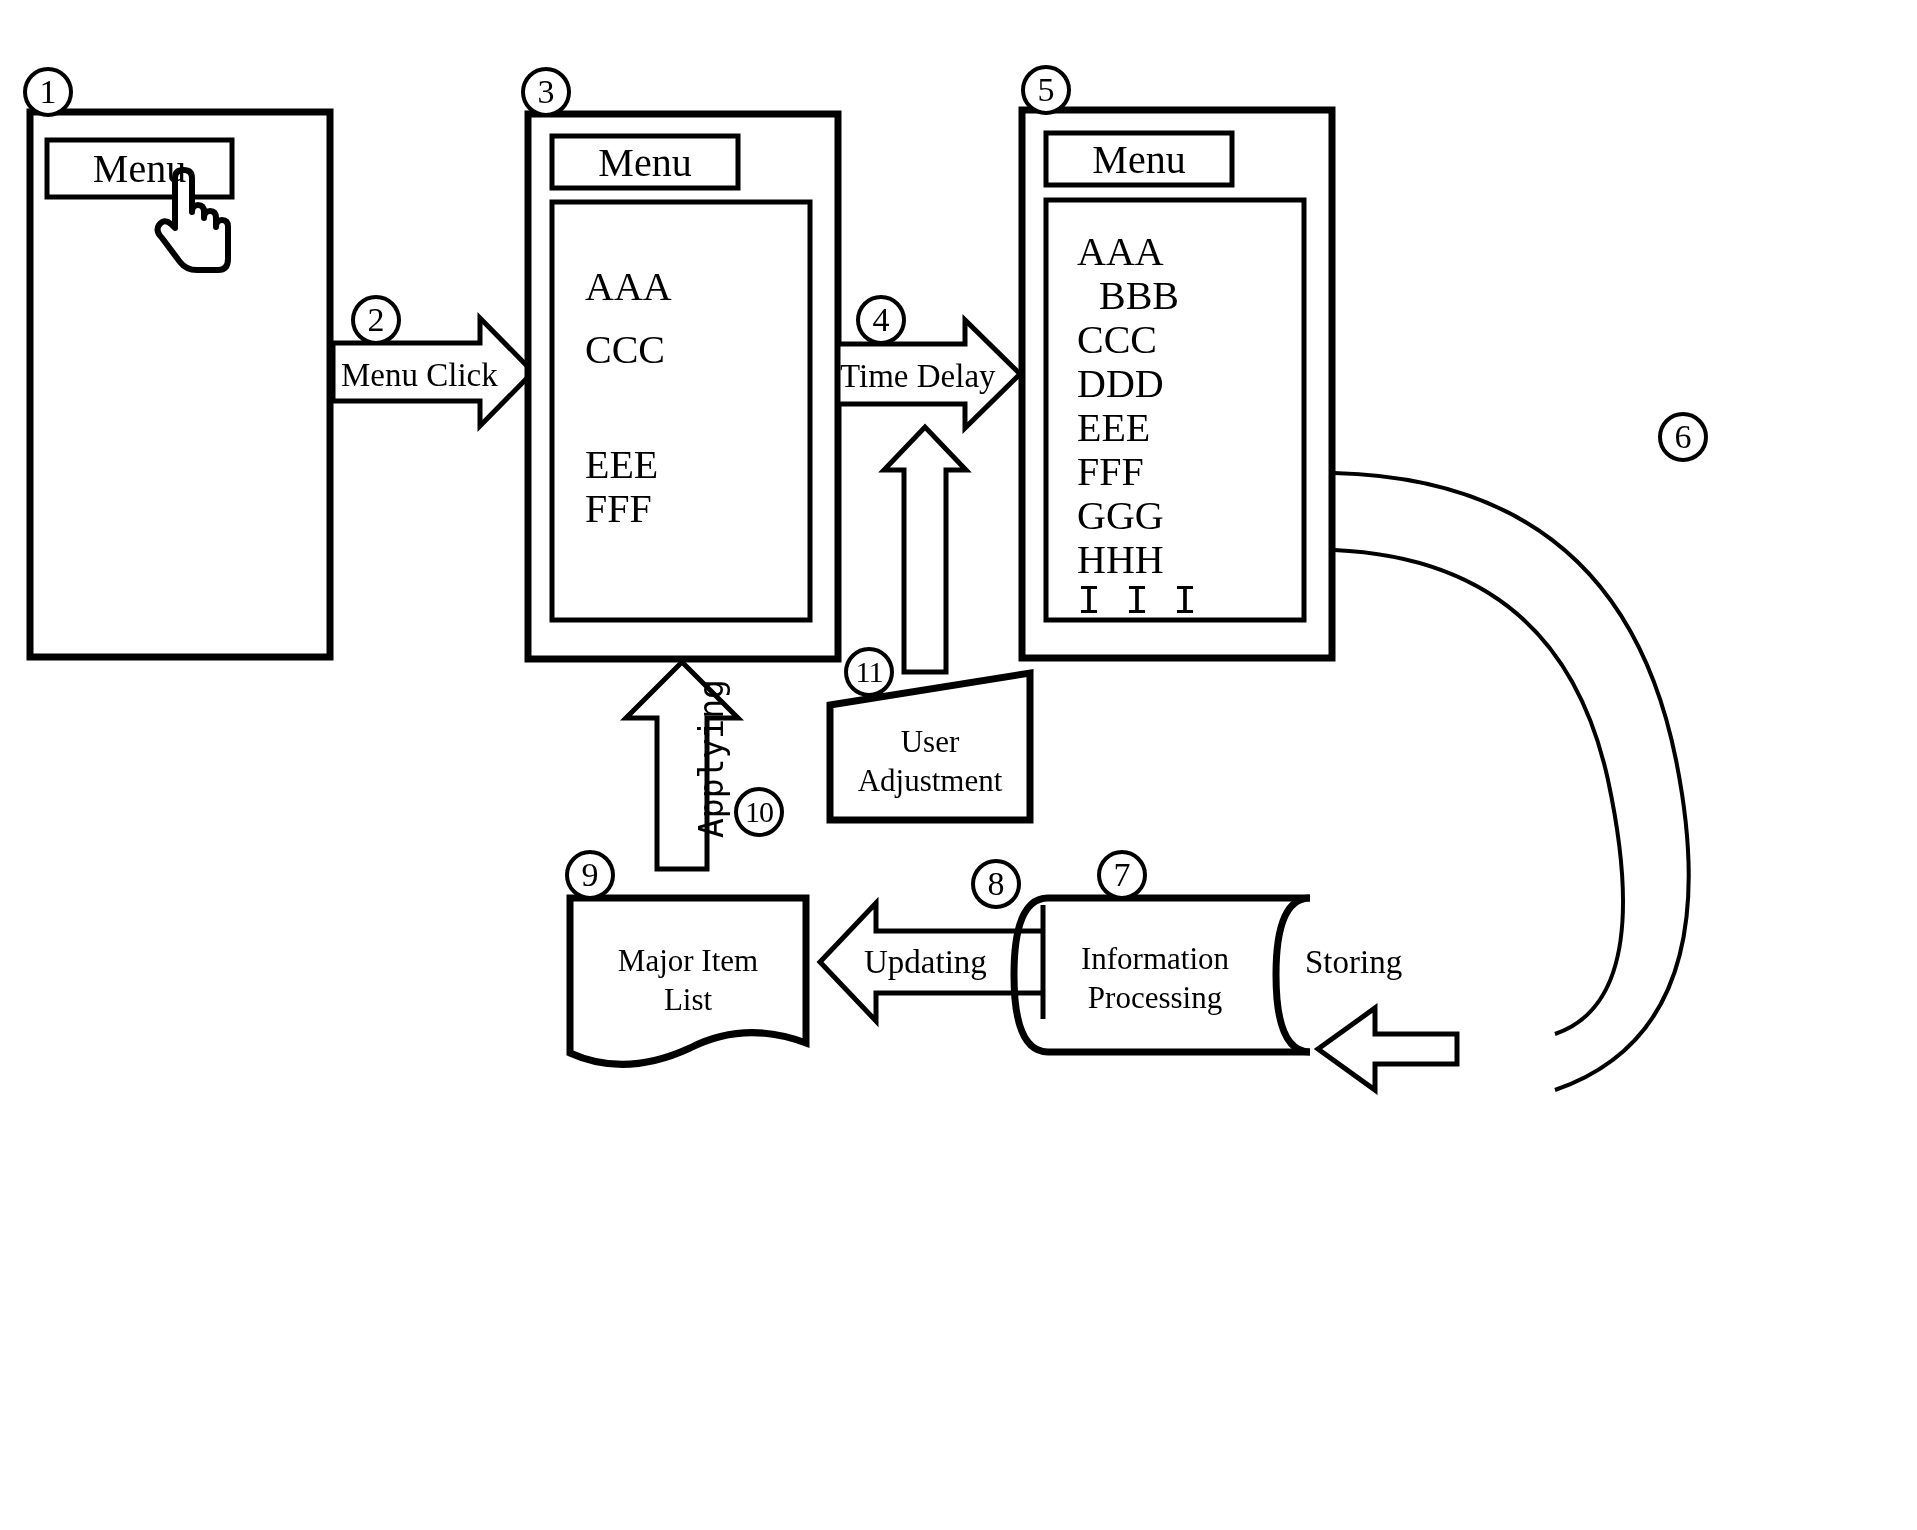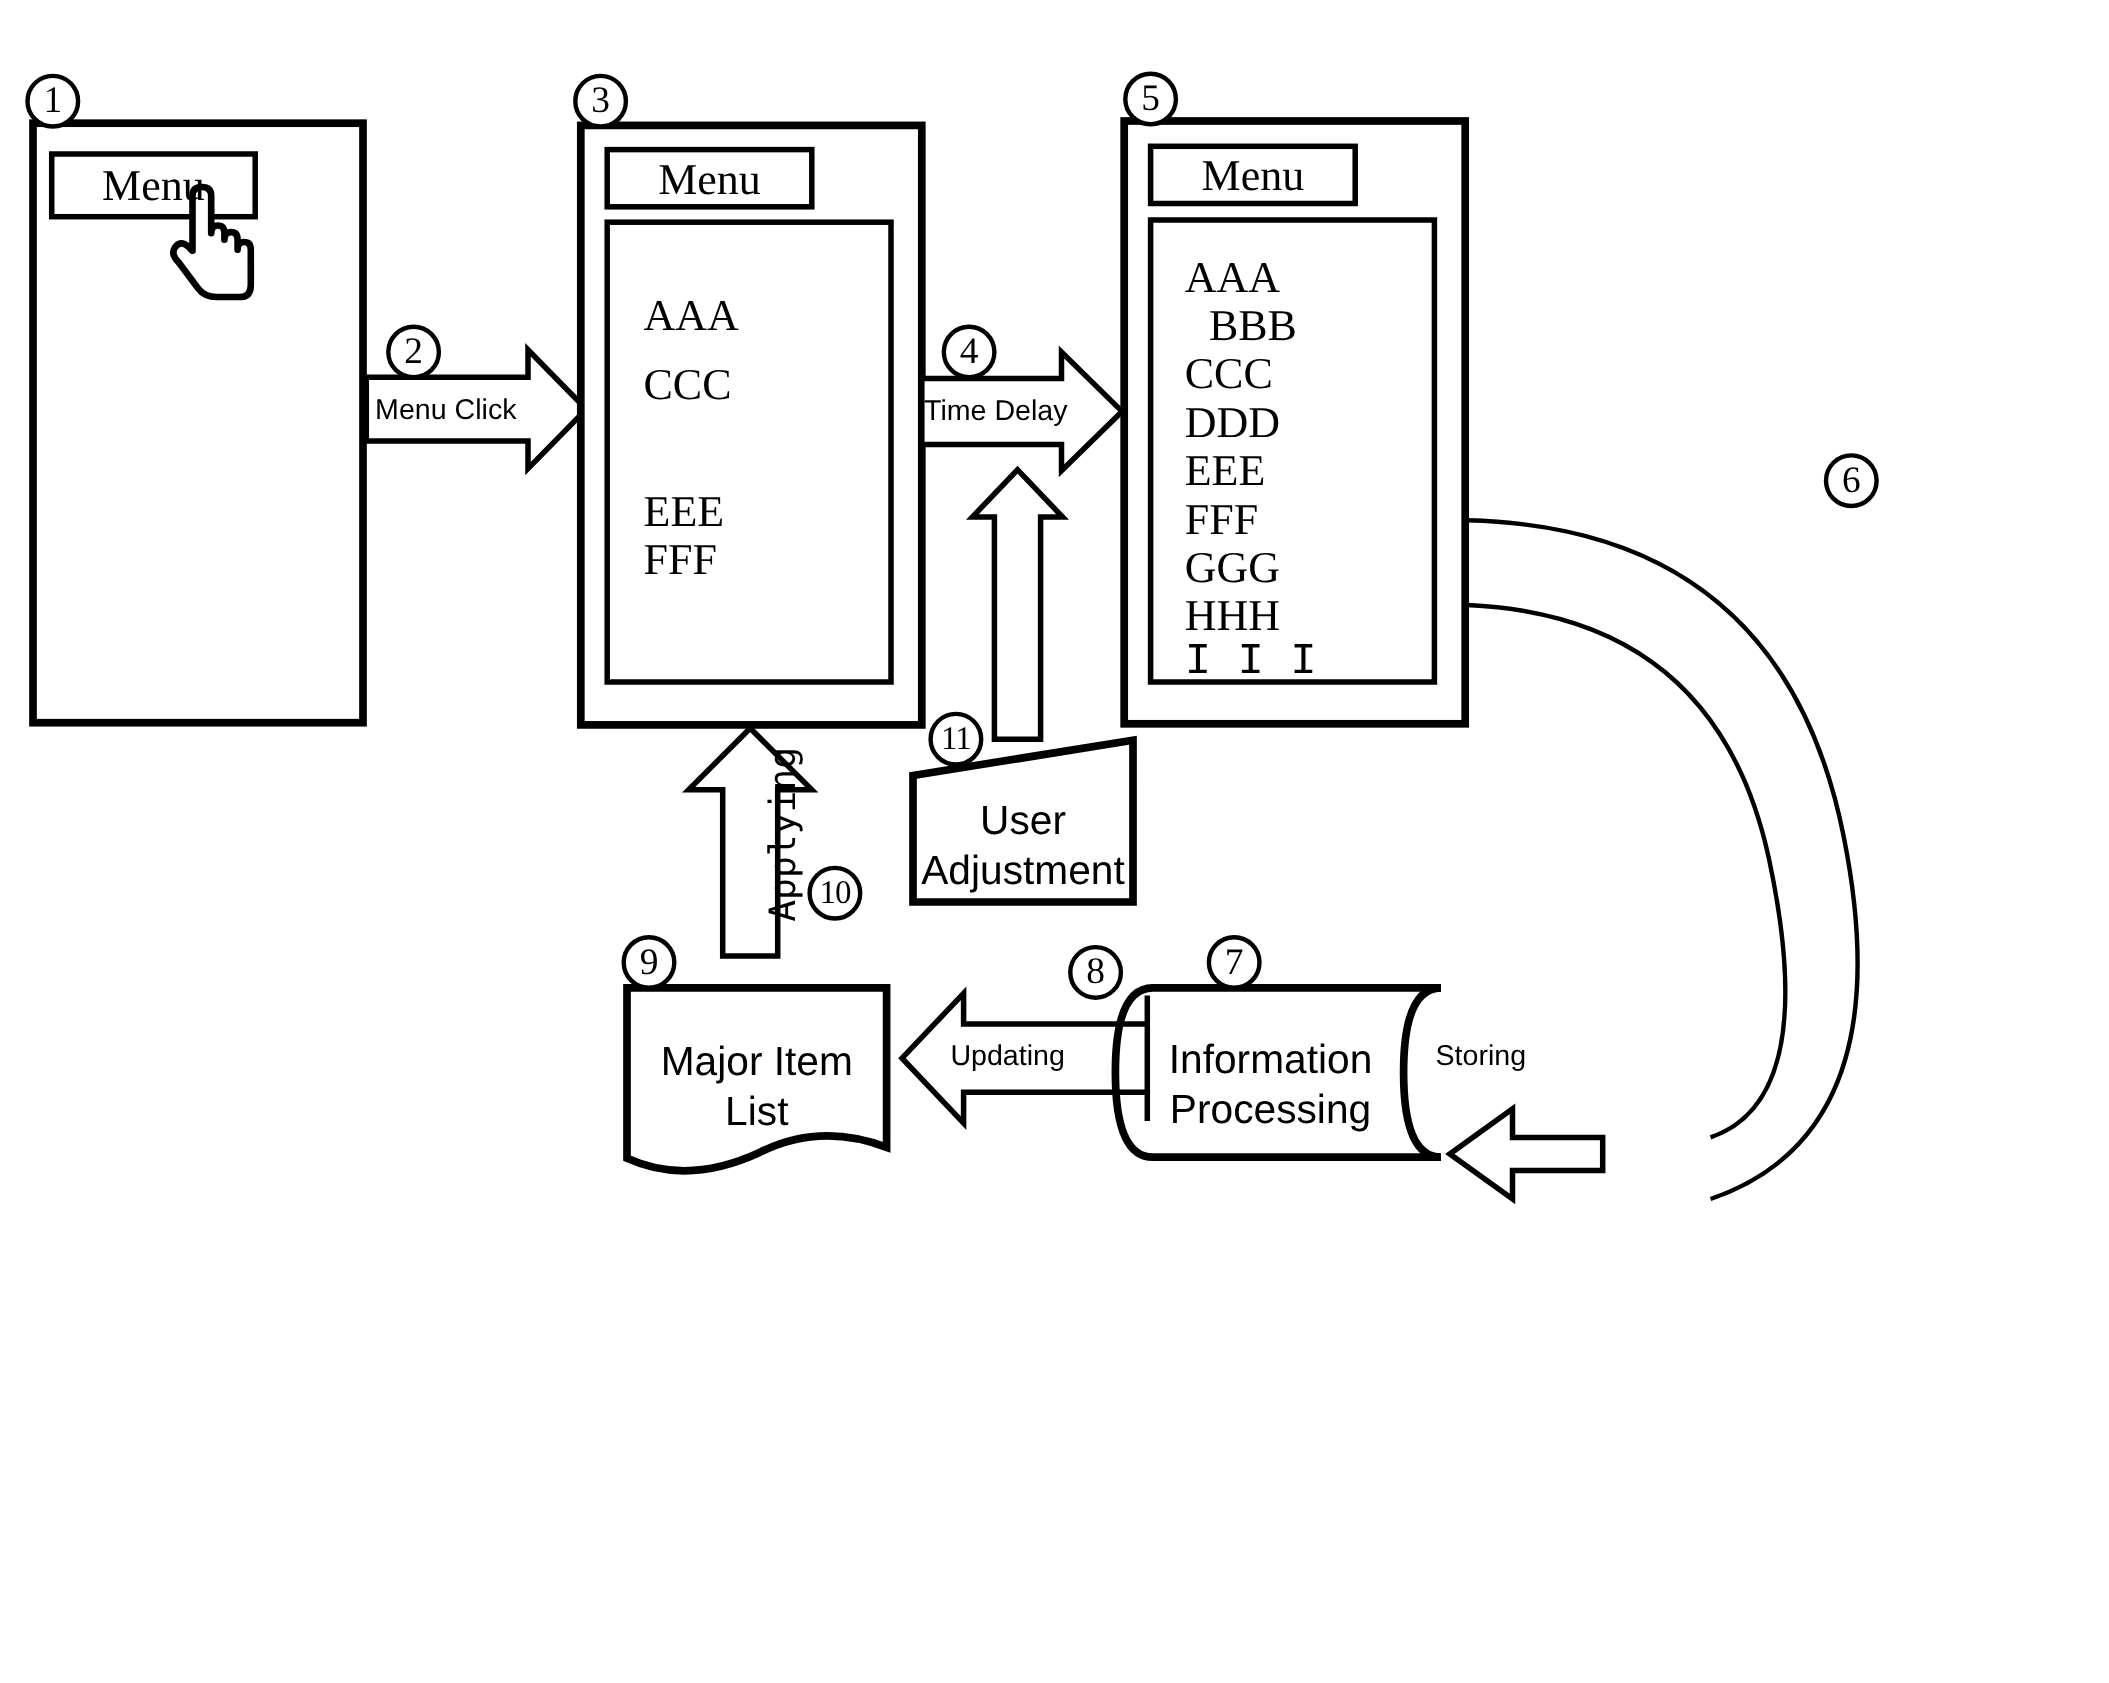--- a/index.html
+++ b/index.html
@@ -52,28 +52,28 @@
     font-size: 40px;
   }
   .listitem {
     position: absolute;
     font-family: "Liberation Serif", "DejaVu Serif", serif;
     font-size: 40px;
     letter-spacing: 0px;
   }
   .arrow-text {
     position: absolute;
-    font-family: Liberation Sans, sans-serif;
-    font-size: 26px;
+    font-family: Liberation Serif, serif;
+    font-size: 33px;
     white-space: pre;
   }
   .shape-text {
     position: absolute;
-    font-family: Liberation Sans, sans-serif;
-    font-size: 37px;
+    font-family: Liberation Serif, serif;
+    font-size: 31px;
     text-align: center;
     white-space: pre;
     line-height: 1.25;
   }
   .rot-text {
     position: absolute;
     font-family: "DejaVu Sans Mono", "Liberation Mono", monospace;
     font-size: 33px;
     transform-origin: 0 0;
     transform: rotate(-90deg);

